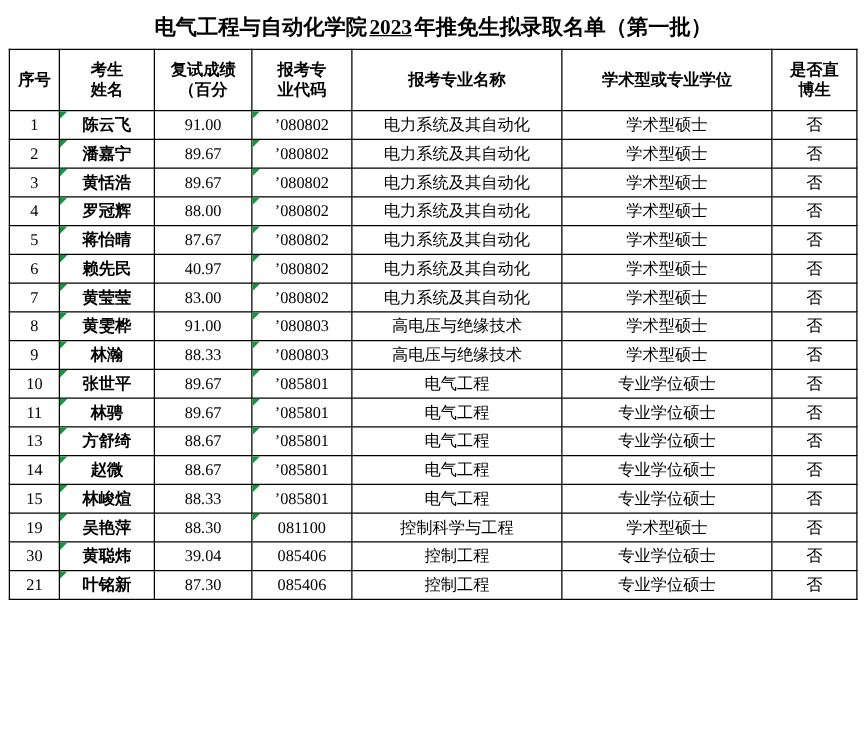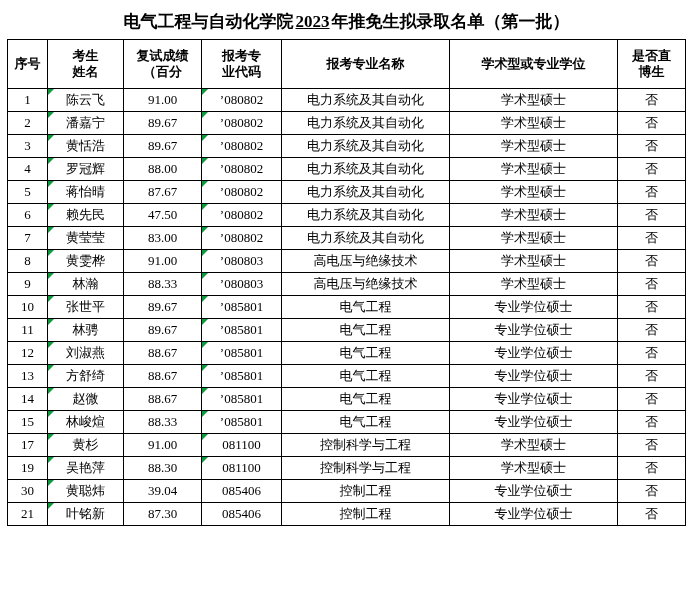--- a/index.html
+++ b/index.html
@@ -63,21 +63,21 @@
   }
   .col-idx { width: 40px; }
   .col-name { width: 76px; }
   .col-score { width: 78px; }
   .col-major-code { width: 80px; }
   .col-major-name { width: 168px; }
   .col-degree { width: 168px; }
   .col-direct { width: 68px; }
 
   .name-cell {
-    font-weight: normal;
+    font-weight: bold;
     font-size: 14px;
     position: relative;
   }
   
   .name-cell::before {
     content: "";
     position: absolute;
     top: 0;
     left: 0;
     width: 0;
@@ -192,21 +192,21 @@
           <td class="name-cell">蒋怡晴</td>
           <td class="score-cell">87.67</td>
           <td class="code-cell has-marker">’080802</td>
           <td class="major-cell">电力系统及其自动化</td>
           <td class="degree-cell">学术型硕士</td>
           <td class="direct-cell">否</td>
         </tr>
         <tr>
           <td class="idx-cell">6</td>
           <td class="name-cell">赖先民</td>
-          <td class="score-cell">47.50</td>
+          <td class="score-cell">40.97</td>
           <td class="code-cell has-marker">’080802</td>
           <td class="major-cell">电力系统及其自动化</td>
           <td class="degree-cell">学术型硕士</td>
           <td class="direct-cell">否</td>
         </tr>
         <tr>
           <td class="idx-cell">7</td>
           <td class="name-cell">黄莹莹</td>
           <td class="score-cell">83.00</td>
           <td class="code-cell has-marker">’080802</td>
@@ -244,29 +244,20 @@
         <tr>
           <td class="idx-cell">11</td>
           <td class="name-cell">林骋</td>
           <td class="score-cell">89.67</td>
           <td class="code-cell has-marker">’085801</td>
           <td class="major-cell">电气工程</td>
           <td class="degree-cell">专业学位硕士</td>
           <td class="direct-cell">否</td>
         </tr>
         <tr>
-          <td class="idx-cell">12</td>
-          <td class="name-cell">刘淑燕</td>
-          <td class="score-cell">88.67</td>
-          <td class="code-cell has-marker">’085801</td>
-          <td class="major-cell">电气工程</td>
-          <td class="degree-cell">专业学位硕士</td>
-          <td class="direct-cell">否</td>
-        </tr>
-        <tr>
           <td class="idx-cell">13</td>
           <td class="name-cell">方舒绮</td>
           <td class="score-cell">88.67</td>
           <td class="code-cell has-marker">’085801</td>
           <td class="major-cell">电气工程</td>
           <td class="degree-cell">专业学位硕士</td>
           <td class="direct-cell">否</td>
         </tr>
         <tr>
           <td class="idx-cell">14</td>
@@ -277,29 +268,20 @@
           <td class="degree-cell">专业学位硕士</td>
           <td class="direct-cell">否</td>
         </tr>
         <tr>
           <td class="idx-cell">15</td>
           <td class="name-cell">林峻煊</td>
           <td class="score-cell">88.33</td>
           <td class="code-cell has-marker">’085801</td>
           <td class="major-cell">电气工程</td>
           <td class="degree-cell">专业学位硕士</td>
-          <td class="direct-cell">否</td>
-        </tr>
-        <tr>
-          <td class="idx-cell">17</td>
-          <td class="name-cell">黄杉</td>
-          <td class="score-cell">91.00</td>
-          <td class="code-cell has-marker">081100</td>
-          <td class="major-cell">控制科学与工程</td>
-          <td class="degree-cell">学术型硕士</td>
           <td class="direct-cell">否</td>
         </tr>
         <tr>
           <td class="idx-cell">19</td>
           <td class="name-cell">吴艳萍</td>
           <td class="score-cell">88.30</td>
           <td class="code-cell has-marker">081100</td>
           <td class="major-cell">控制科学与工程</td>
           <td class="degree-cell">学术型硕士</td>
           <td class="direct-cell">否</td>

